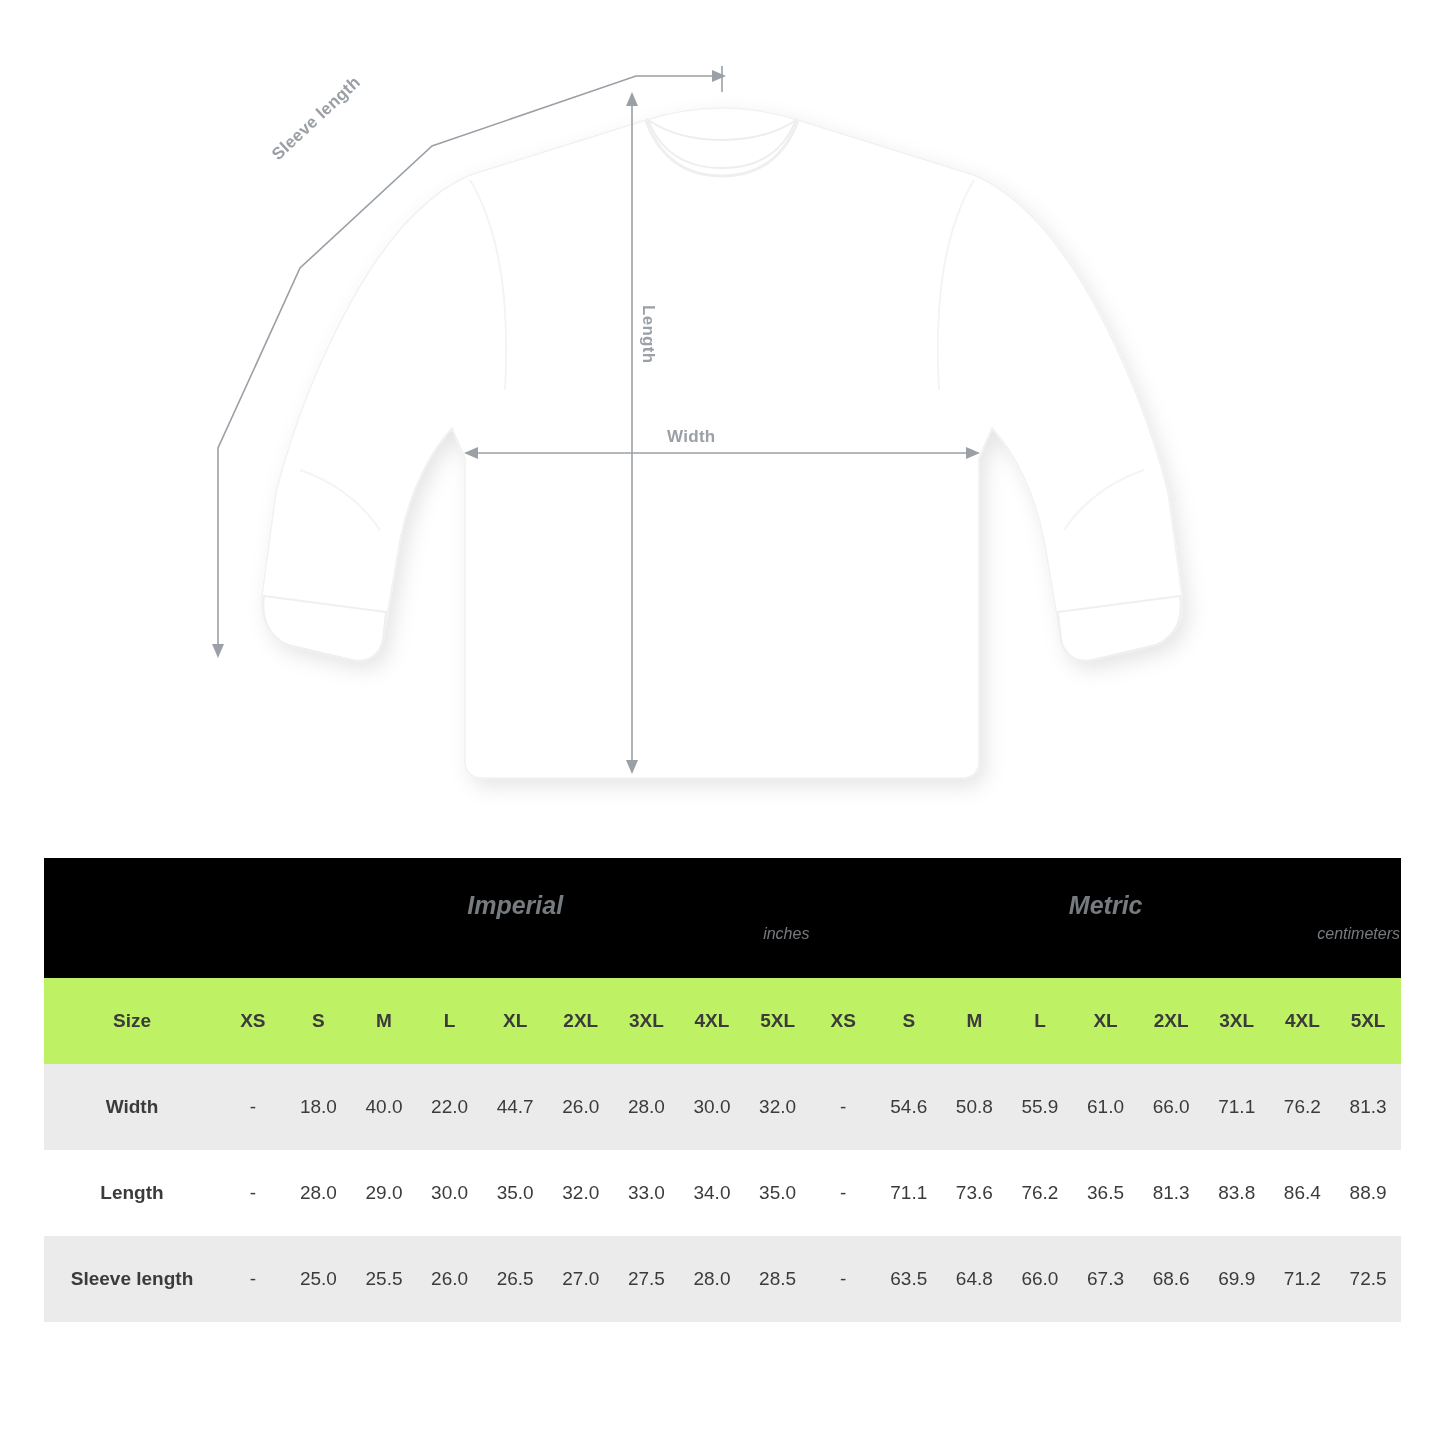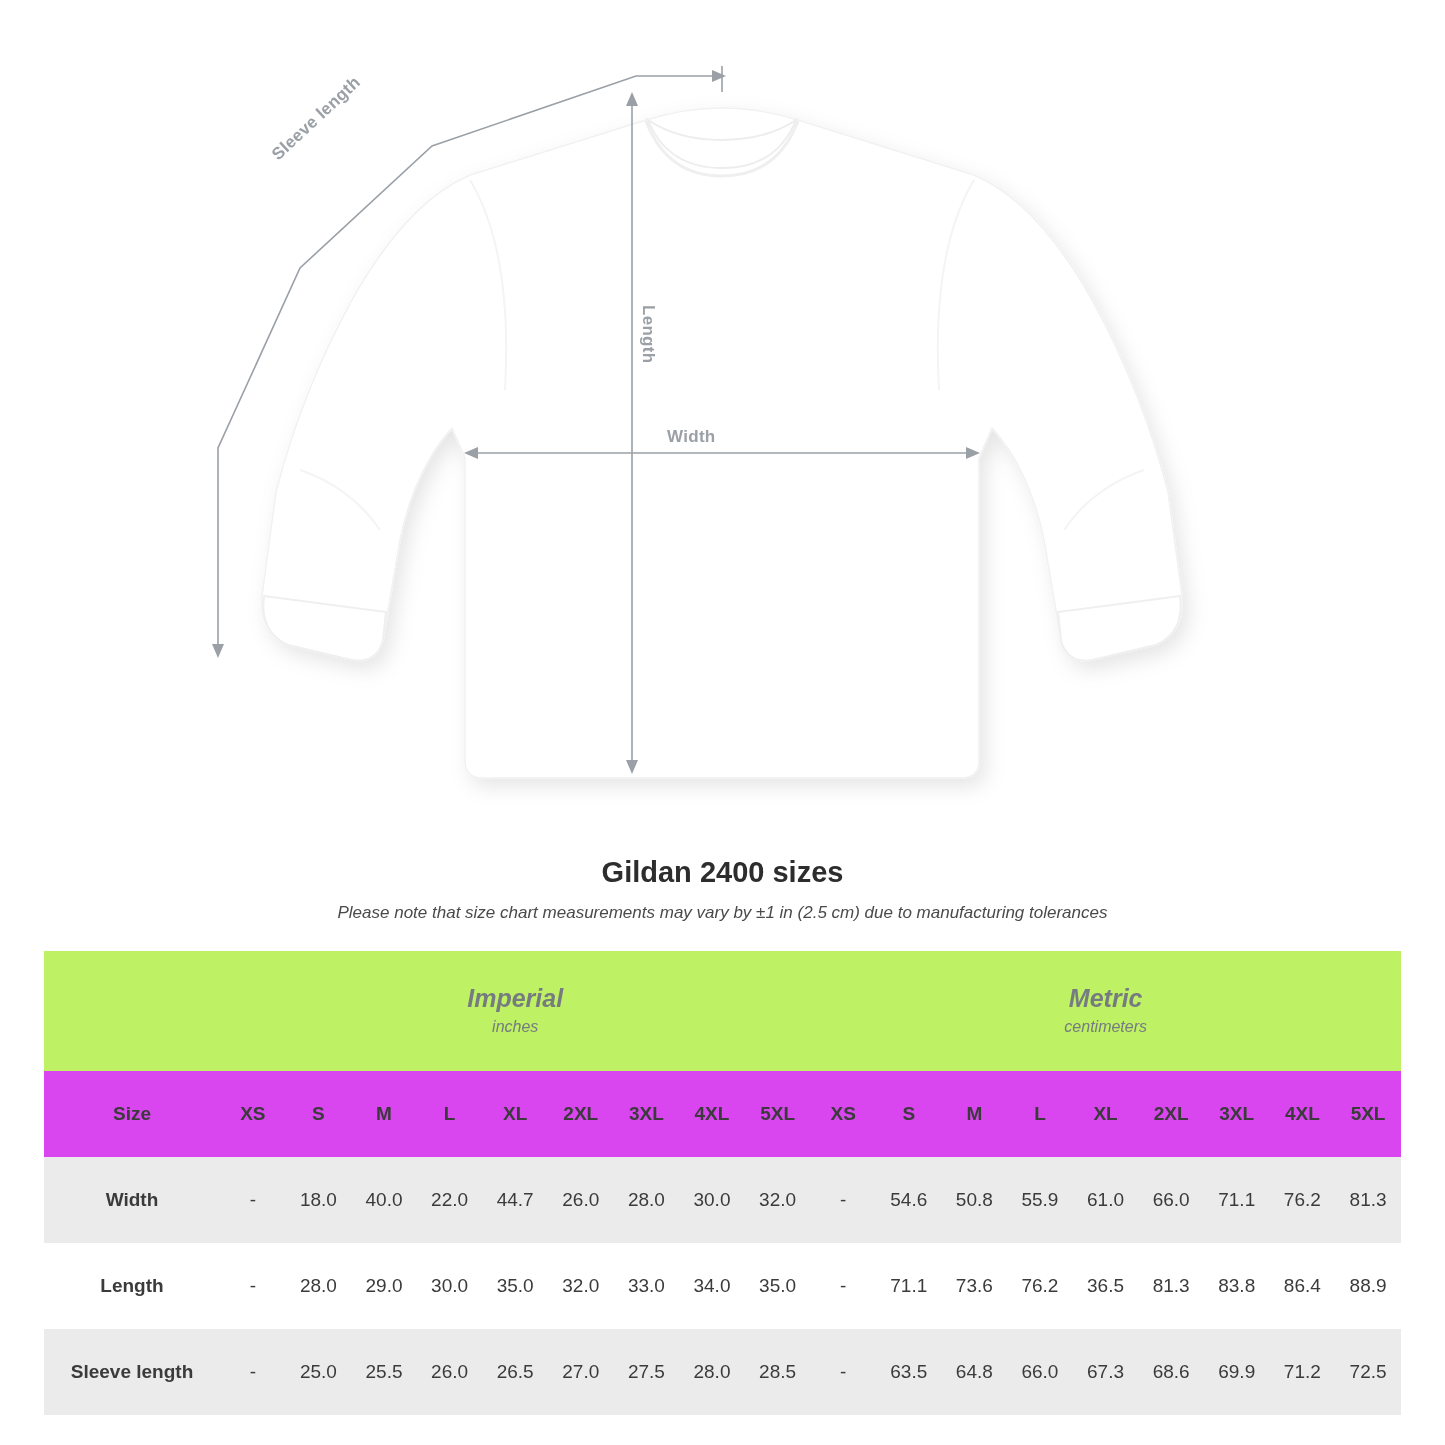--- a/index.html
+++ b/index.html
@@ -80,42 +80,43 @@
   }
   table.size-table {
     border-collapse: collapse;
     width: 100%;
     table-layout: fixed;
   }
   table.size-table col.col-label { width: 176px; }
   table.size-table col.col-val { width: 65.6px; }
 
   .unit-head td {
-    background: #bef264;
+    background: #000000;
     height: 118px;
     vertical-align: middle;
     text-align: center;
     border: none;
   }
   .unit-name {
     font-size: 25px;
     font-style: italic;
     font-weight: bold;
     color: #767b80;
     line-height: 1.25;
   }
   .unit-sub {
     font-size: 16px;
     font-style: italic;
     color: #767b80;
     line-height: 1.6;
+    text-align: right;
   }
 
   tr.row-size td {
-    background: #d946ef;
+    background: #bef264;
     height: 84px;
   }
   tr.row-alt td {
     background: #ebebeb;
     height: 84px;
   }
   tr.row-white td {
     background: #ffffff;
     height: 84px;
   }
@@ -226,24 +227,20 @@
       </g>
 
       <line x1="722" y1="66" x2="722" y2="92" stroke="#9aa0a6" stroke-width="1.6"></line>
     </svg>
 
     <div class="dim-label label-sleeve">Sleeve length</div>
     <div class="dim-label label-length">Length</div>
     <div class="dim-label label-width">Width</div>
   </div>
 
-  <div class="title-block">
-    <h1 class="chart-title">Gildan 2400 sizes</h1>
-    <p class="chart-note">Please note that size chart measurements may vary by ±1 in (2.5 cm) due to manufacturing tolerances</p>
-  </div>
 
   <div class="table-wrap">
     <table class="size-table">
       <colgroup>
         <col class="col-label">
         <col class="col-val">
           <col class="col-val">
           <col class="col-val">
           <col class="col-val">
           <col class="col-val">

